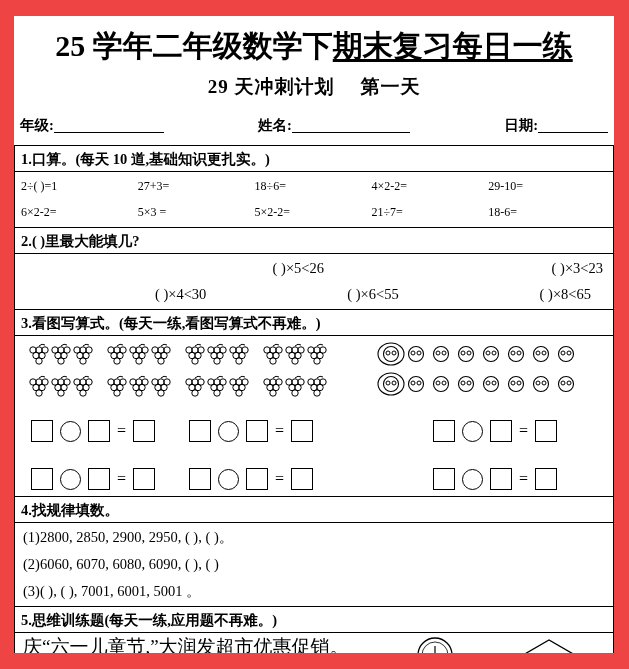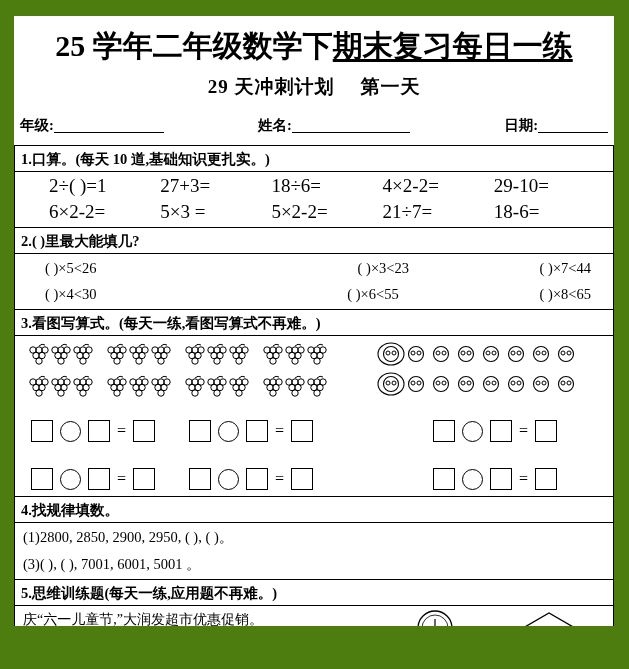--- a/index.html
+++ b/index.html
@@ -5,21 +5,21 @@
   html,body{margin:0;padding:0;background:#ffffff;}
   body{
     width:629px;height:669px;
     font-family:"Liberation Serif", serif;
     color:#000;
     overflow:hidden;
   }
   .page{
     position:relative;
     width:629px;height:669px;
-    background:#4d7c0f;
+    background:#ef4444;
   }
   .sheet{
     position:absolute;
     left:14px;top:16px;
     width:600px;
     background:#fff;
   }
   
   .title{
     text-align:center;
@@ -75,36 +75,35 @@
     line-height:18px;
   }
   .hr{
     border-top:1.2px solid #000;
     height:0;
     margin:0;
   }
   
   .calcrow{
     display:flex;
-    font-size:19px;
+    font-size:12px;
     padding:5px 8px 6px 6px;
     line-height:18px;
     white-space:nowrap;
-    margin-left:28px;
   }
   .calcrow span{flex:1;}
   
   .fillrow{
     display:flex;
     font-size:14.5px;
     padding:3px 10px 3px 30px;
     line-height:20px;
     white-space:nowrap;
   }
-  .fillrow span{flex:1;text-align:left;}
+  .fillrow span{flex:1;text-align:right;}
   .fillrow span.center{text-align:right;}
   .fillrow span.right{text-align:right;padding-right:12px;}
   
   .picwrap{
     position:relative;
     height:160px;
   }
   .eqrow{
     display:flex;
     font-size:15px;
@@ -131,21 +130,21 @@
   }
   
   .prow{
     font-size:14.5px;
     padding:4px 8px 3px 8px;
     line-height:20px;
     white-space:nowrap;
   }
   
   .s5text{
-    font-size:14px;
+    font-size:19px;
     padding:4px 8px 0 8px;
     line-height:20px;
   }
   .cutoff{overflow:hidden;height:18px;}
   svg{display:block;}
 </style>
 </head>
 <body>
 
 <div class="page">
@@ -194,21 +193,20 @@
       <span>18-6=</span>
     </div>
   </div>
 
   <div class="box">
     <div class="secthead">2.(    )里最大能填几?</div>
     <div class="hr"></div>
     <div class="fillrow" style="padding-top:4px;">
       <span>(        )×5&lt;26</span>
       <span class="center">(        )×3&lt;23</span>
-      <span class="right">(        )×7&lt;44</span>
     </div>
     <div class="fillrow" style="padding-bottom:5px;gap:31px;">
       <span>(        )×4&lt;30</span>
       <span class="center">(        )×6&lt;55</span>
       <span class="right">(        )×8&lt;65</span>
     </div>
   </div>
 
   <div class="box">
     <div class="secthead">3.看图写算式。(每天一练,看图写算式不再难。)</div>
@@ -495,20 +493,21 @@
           <span class="sq"></span>
         </div>
       </div>
     </div>
   </div>
 
   <div class="box">
     <div class="secthead">4.找规律填数。</div>
     <div class="hr"></div>
     <div class="prow">(1)2800, 2850, 2900, 2950, (            ), (            )。</div>
+    <div class="prow">(2)6060, 6070, 6080, 6090, (            ), (            )</div>
     <div class="prow" style="padding-bottom:5px;">(3)(            ), (                ), 7001, 6001, 5001 。</div>
   </div>
 
   <div class="box">
     <div class="secthead">5.思维训练题(每天一练,应用题不再难。)</div>
     <div class="hr"></div>
     <div style="position:relative;height:20px;overflow:hidden;">
       <div class="s5text cutoff">庆“六一儿童节,”大润发超市优惠促销。</div>
       <svg width="60" height="30" style="position:absolute;left:396px;top:2px;">
         <circle cx="24" cy="20" r="17" fill="none" stroke="#000" stroke-width="1.3"></circle>

